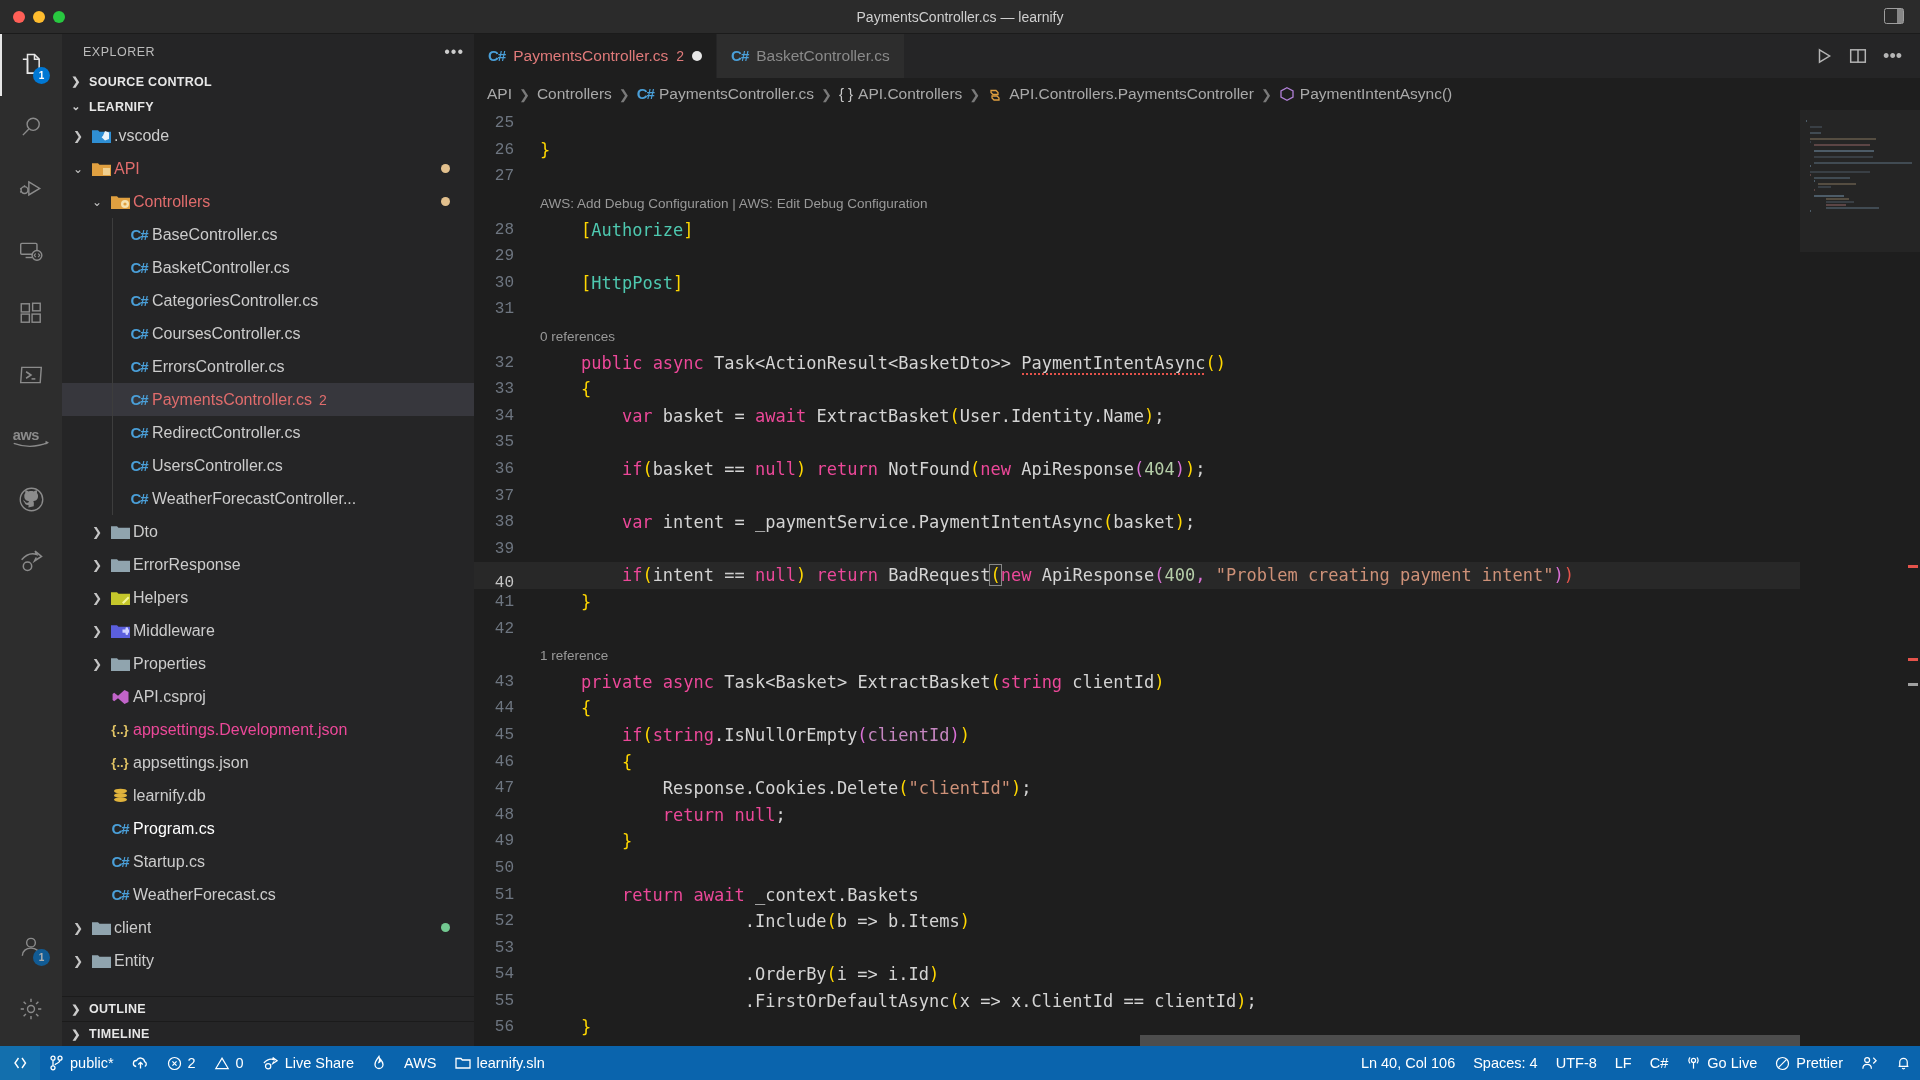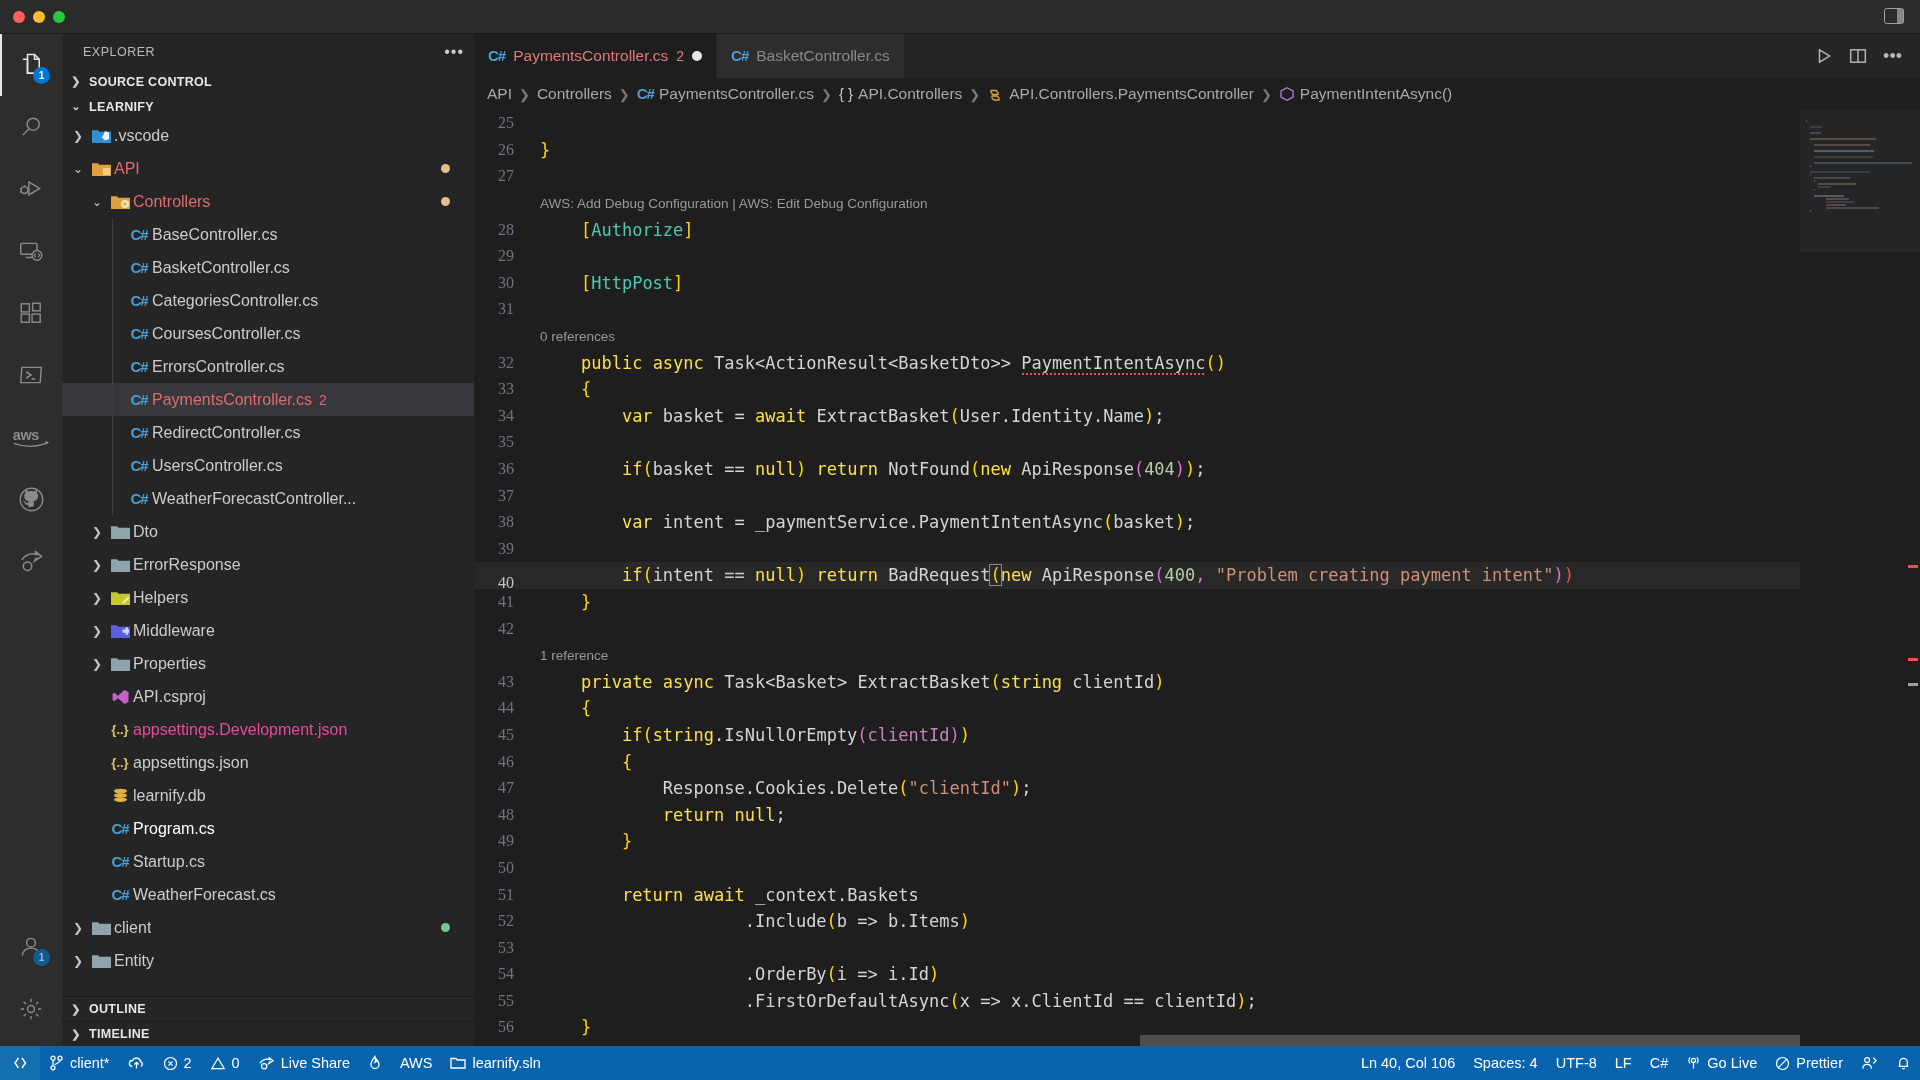--- a/index.html
+++ b/index.html
@@ -96,27 +96,27 @@
   
   #codearea { flex:1; position:relative; overflow:hidden; display:flex; }
   #codescroll { flex:1; position:relative; font-family:"DejaVu Sans Mono", monospace; font-size:17px; }
   .cl {
     height:26.6px; display:flex; align-items:center; white-space:pre;
     font-family:"DejaVu Sans Mono", monospace; font-size:17px;
   }
   .cl.cur { background:#282828; }
   .ln {
     width:66px; flex:0 0 66px; text-align:right; padding-right:26px;
-    color:#6e7681; font-size:16px; font-family:Liberation Serif, serif;
+    color:#6e7681; font-size:16px; font-family:Liberation Mono, monospace;
   }
   .cl.cur .ln { color:#c6c6c6;margin-top:16px; }
   .lenrow { height:26.6px; display:flex; align-items:center; }
   .lens { margin-left:66px; font-size:13.5px; color:#999999; font-family:"Liberation Sans",sans-serif; }
   .code { position:relative; }
-  .k   { color:#fde047;text-align:right; }
+  .k   { color:#ec4899;text-align:right; }
   .t   { color:#4ec9b0; }
   .st  { color:#ce9178; }
   .nm  { color:#b5cea8; }
   .pl  { color:#ffd700; }  
   .p2  { color:#da70d6; }  
   .pr  { color:#e5534b; }
   .w   { color:#d4d4d4; }
   .squig {
     border-bottom:2px dotted transparent;
     background-image:radial-gradient(circle at 2px 2px, #e5534b 1.2px, transparent 1.4px);
@@ -146,20 +146,21 @@
 </style>
 </head>
 <body>
 
 <div id="titlebar">
   <div id="traffic">
     <span class="dot red"></span>
     <span class="dot yellow"></span>
     <span class="dot green"></span>
   </div>
+  <div id="title-text">PaymentsController.cs — learnify</div>
   <div id="layout-icon">
     <svg width="20" height="16" viewBox="0 0 20 16">
         <rect x="0.5" y="0.5" width="19" height="15" rx="2" fill="none" stroke="#c5c5c5"></rect>
         <rect x="13" y="1" width="6" height="14" fill="#c5c5c5" opacity=".8"></rect>
       </svg>
   </div>
 </div>
 
 <div id="main">
 
@@ -709,21 +710,21 @@
       <div class="sbi">
         <span>
           <svg width="15" height="16" viewBox="0 0 15 16" fill="none" stroke="#fff" stroke-width="1.3">
             <circle cx="4" cy="3.2" r="2"></circle>
             <circle cx="4" cy="12.8" r="2"></circle>
             <circle cx="11" cy="3.2" r="2"></circle>
             <path d="M4 5.2v5.6"></path>
             <path d="M11 5.2c0 3-3 2.6-5.2 4.6"></path>
           </svg>
         </span>
-        <span>client*</span>
+        <span>public*</span>
       </div>
       <div class="sbi">
         <span>
           <svg width="17" height="16" viewBox="0 0 17 16" fill="none" stroke="#fff" stroke-width="1.3">
             <path d="M4.2 11.5a3 3 0 0 1 .4-6 4.2 4.2 0 0 1 8 1.2 2.6 2.6 0 0 1 .2 4.8"></path>
             <path d="M8.5 13.5V7.5M6.3 9.5 8.5 7.3 10.7 9.5"></path>
           </svg>
         </span>
       </div>
       <div class="sbi">

